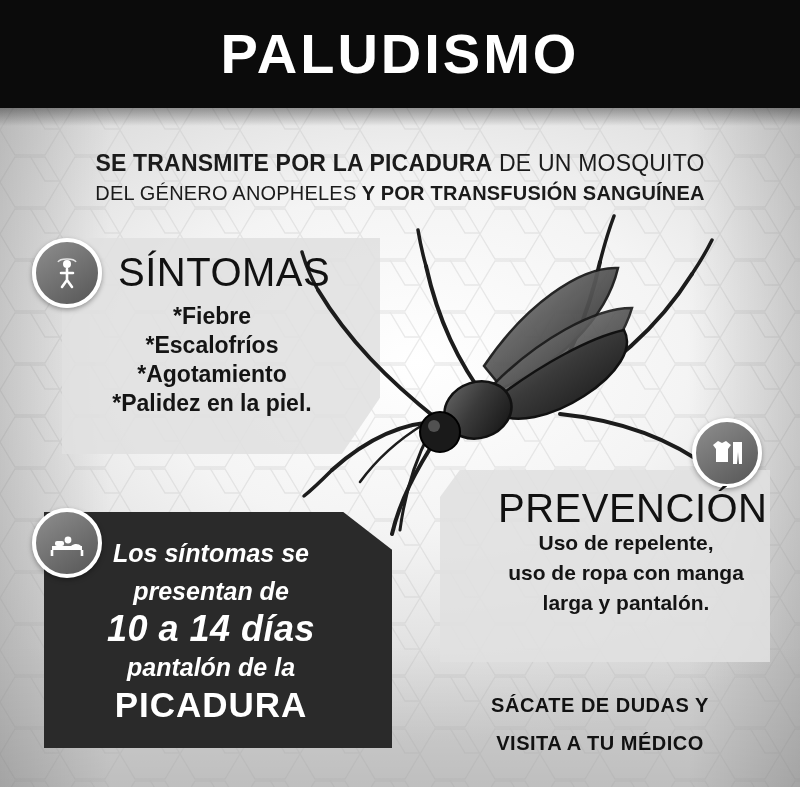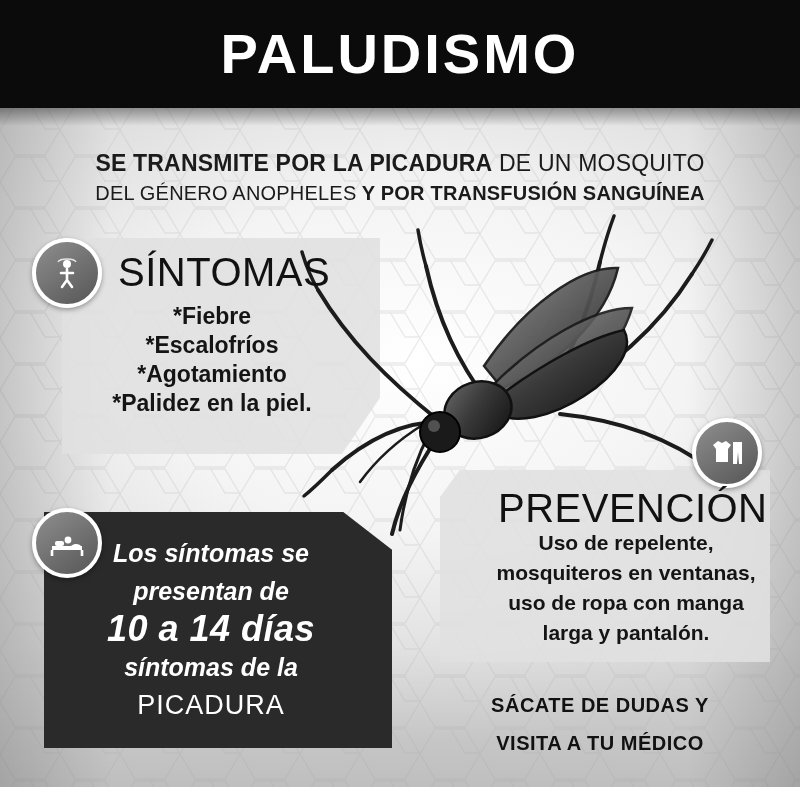--- a/index.html
+++ b/index.html
@@ -183,21 +183,21 @@
     left: 58px;
     top: 534px;
     width: 306px;
     text-align: center;
     color: #ffffff;
     font-style: italic;
     line-height: 38px;
   }
   .days-text .small { font-size: 25px; font-weight: bold; }
   .days-text .big { font-size: 36px; font-weight: bold; font-style: italic; letter-spacing: 0.5px; }
-  .days-text .caps { font-size: 27px; font-weight: normal; font-style: normal; letter-spacing: 1px; }
+  .days-text .caps { font-size: 35px; font-weight: bold; font-style: normal; letter-spacing: 1px; }
 
   .footer-cta {
     position: absolute;
     left: 420px;
     top: 686px;
     width: 360px;
     text-align: center;
     color: #111111;
     font-size: 20px;
     font-weight: bold;
@@ -314,28 +314,27 @@
     <div>*Fiebre</div>
     <div>*Escalofríos</div>
     <div>*Agotamiento</div>
     <div>*Palidez en la piel.</div>
   </div>
 
   <div class="days-text">
     <div class="small">Los síntomas se</div>
     <div class="small">presentan de</div>
     <div class="big">10 a 14 días</div>
-    <div class="small">síntomas de la</div>
+    <div class="small">pantalón de la</div>
     <div class="caps">PICADURA</div>
   </div>
 
   <div class="heading heading-prevention">PREVENCIÓN</div>
   <div class="prevention-text">
     <div>Uso de repelente,</div>
-    <div>mosquiteros en ventanas,</div>
     <div>uso de ropa con manga</div>
     <div>larga y pantalón.</div>
   </div>
 
   <div class="footer-cta">
     <div>SÁCATE DE DUDAS Y</div>
     <div>VISITA A TU MÉDICO</div>
   </div>
 
 </div>

